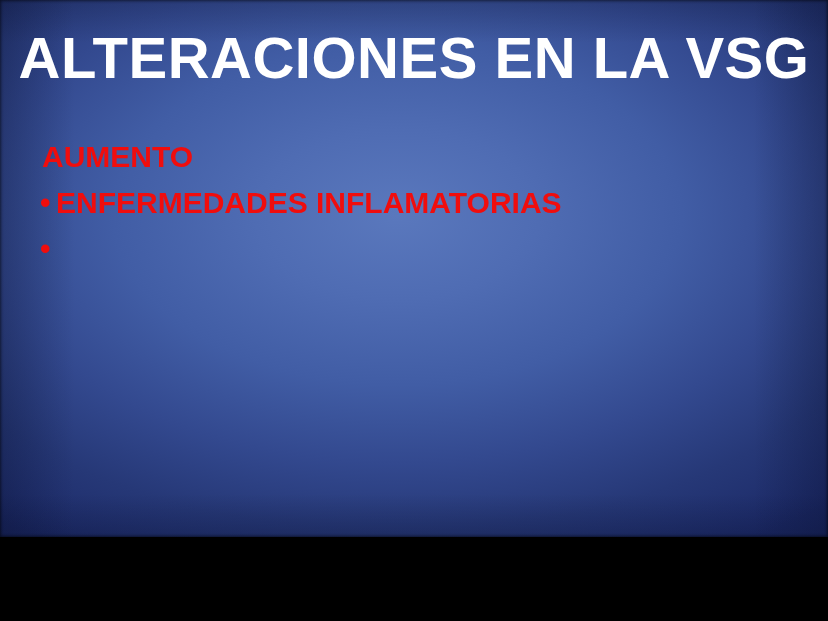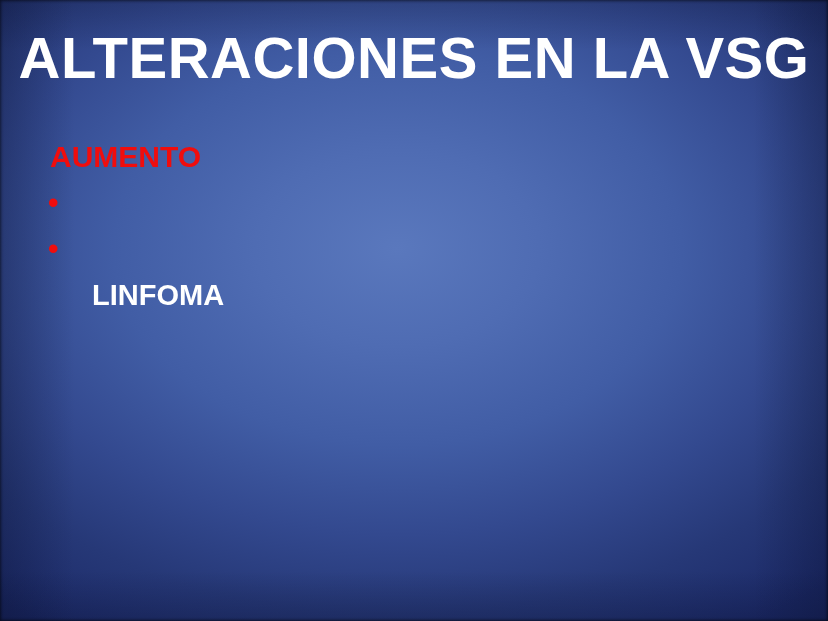--- a/index.html
+++ b/index.html
@@ -4,21 +4,21 @@
 <title>Slide</title>
 <style>
   html, body {
     margin: 0;
     padding: 0;
     background: #000;
   }
   #slide {
     position: relative;
     width: 828px;
-    height: 621px;
+    height: 537px;
     overflow: hidden;
     font-family: "Liberation Sans", sans-serif;
     background-color: #1d2d71;
     
     background-image:
       radial-gradient(ellipse 78% 72% at 48% 40%,
         #5a78bd 0%,
         #4f6cb3 22%,
         #415da5 44%,
         #33498f 64%,
@@ -47,21 +47,21 @@
     font-size: 58px;
     font-weight: bold;
     letter-spacing: 0.5px;
     line-height: 1.05;
     white-space: nowrap;
     z-index: 2;
   }
 
   #body {
     position: absolute;
-    left: 48px;
+    left: 40px;
     top: 139px;
     right: 20px;
     z-index: 2;
   }
 
   .line {
     height: 46px;
     line-height: 36px;
     font-weight: bold;
     white-space: nowrap;
@@ -112,28 +112,26 @@
   <div id="title">ALTERACIONES EN LA VSG</div>
 
   <div id="body">
 
     <div class="line heading">
       <span class="line-text">AUMENTO</span>
     </div>
 
     <div class="line bullet">
       <span class="bullet-dot">•</span>
+      <span class="line-text">ENFERMEDADES INFLAMATORIAS</span>
     </div>
 
 
 
 
     <div class="line bullet wide">
       <span class="bullet-dot">•</span>
     </div>
 
 
-    <div class="line sub">
-      <span class="line-text">LINFOMA</span>
-    </div>
 
   </div>
 </div>
 
 </body></html>

